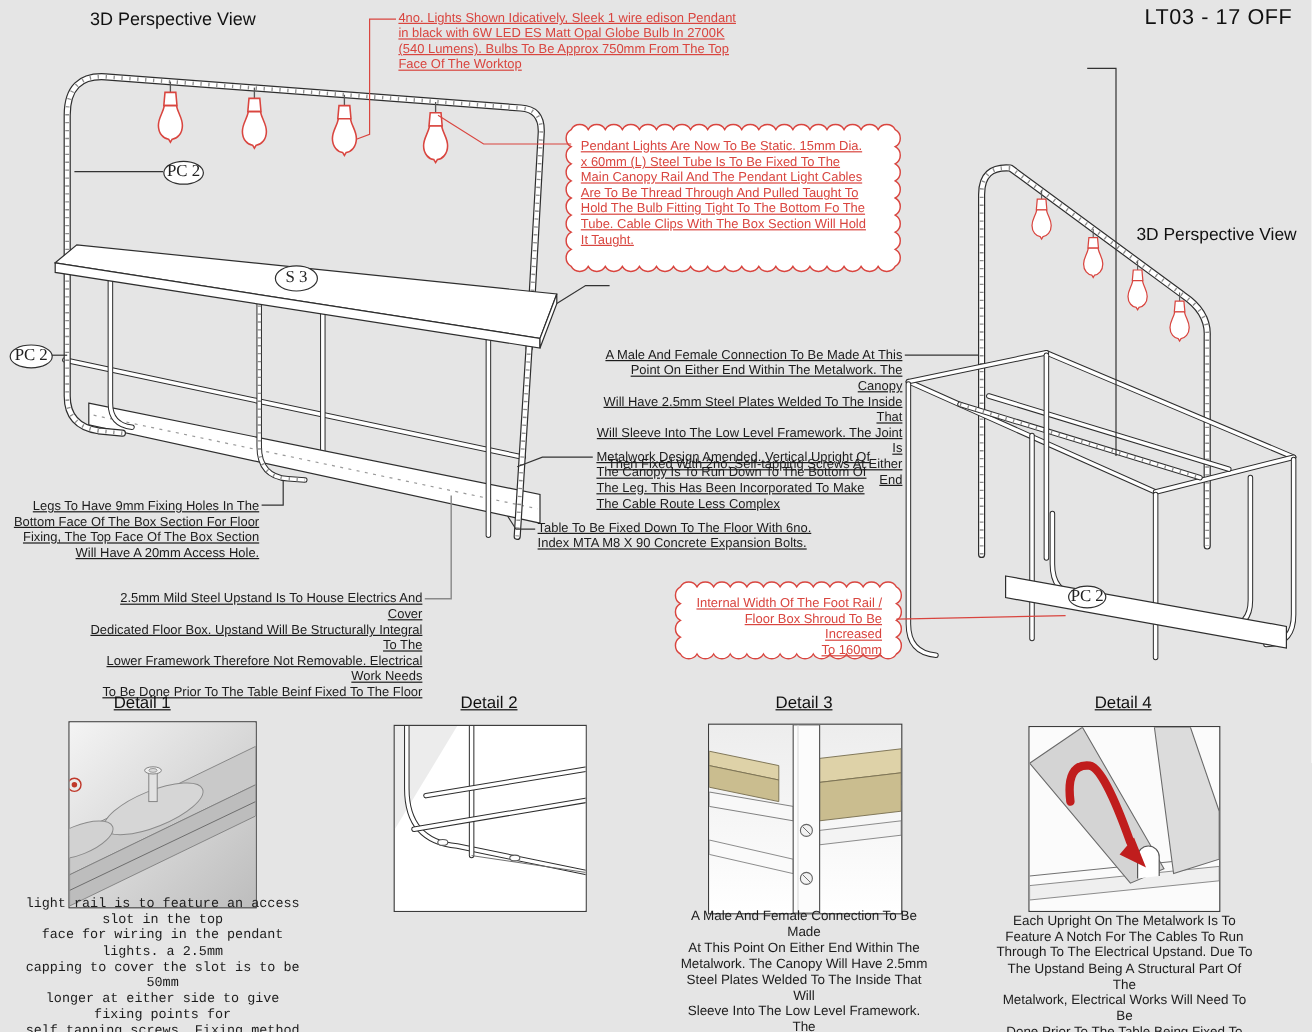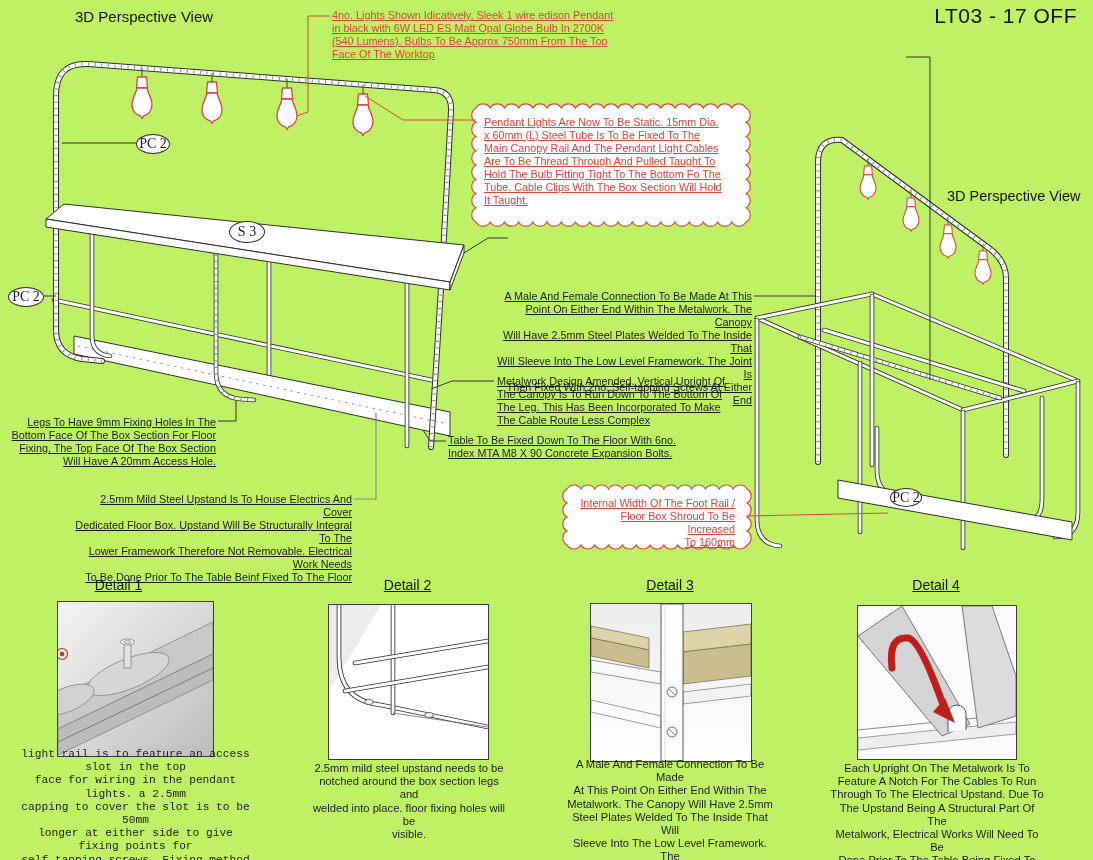--- a/index.html
+++ b/index.html
@@ -1,24 +1,24 @@
 <!DOCTYPE html>
 <html><head>
 <meta charset="utf-8">
 <style>
   html,body{margin:0;padding:0;background:#fff;}
-  #sheet{position:relative;width:1093px;height:860px;background:#bef264;overflow:hidden;
+  #sheet{position:relative;width:1093px;height:860px;background:#e5e5e5;overflow:hidden;
          font-family:"Liberation Sans", sans-serif;color:#1c1c1c;}
   svg{position:absolute;left:0;top:0;}
   .ann{position:absolute;white-space:pre-line;font-size:10.8px;line-height:13px;color:#1c1c1c;text-decoration:underline;}
   .red{color:#d9453f;}
   .ra{text-align:right;}
   .ca{text-align:center;}
   .vtitle{position:absolute;font-size:15px;color:#111;}
-  .sheet-title{position:absolute;font-size:21px;color:#111;letter-spacing:0.5px;margin-left:29px;}
+  .sheet-title{position:absolute;font-size:18px;color:#111;letter-spacing:0.5px;margin-left:29px;}
   .tag{position:absolute;border:1.2px solid #2f2f2f;border-radius:50%;background:#fff;
        display:flex;align-items:center;justify-content:center;font-size:14px;color:#222;font-family:Liberation Serif, serif;}
   .dtitle{position:absolute;text-align:center;font-size:14px;text-decoration:underline;color:#111;}
   .dcap{position:absolute;white-space:pre-line;text-align:center;font-size:11.2px;line-height:13.2px;color:#1c1c1c;}
   .dimg{position:absolute;border:1px solid #3c3c3c;background:#fff;}
   
   .tubeO{stroke:#2e2e2e;stroke-width:6;fill:none;stroke-linecap:round;stroke-linejoin:round;}
   .tubeI{stroke:#fff;stroke-width:4;fill:none;stroke-linecap:round;stroke-linejoin:round;}
   .thin.tubeO{stroke-width:4.6;}
   .thin.tubeI{stroke-width:2.9;}
@@ -273,24 +273,20 @@
     <polygon points="97,117 75,106 87,92" fill="#c01d1d"></polygon>
   </svg>
 
   <div class="dcap" style="left:18px;top:748px;width:235px;font-family:Liberation Mono, monospace;">light rail is to feature an access slot in the top
 face for wiring in the pendant lights. a 2.5mm
 capping to cover the slot is to be 50mm
 longer at either side to give fixing points for
 self tapping screws. Fixing method for the
 pendant lights is TBC, electrical contractor to
 confirm</div>
-  <div class="dcap" style="left:309px;top:762px;width:200px;">2.5mm mild steel upstand needs to be
-notched around the box section legs and
-welded into place. floor fixing holes will be
-visible.</div>
   <div class="dcap" style="left:565px;top:758px;width:210px;">A Male And Female Connection To Be Made
 At This Point On Either End Within The
 Metalwork. The Canopy Will Have 2.5mm
 Steel Plates Welded To The Inside That Will
 Sleeve Into The Low Level Framework. The
 Joint Is Then Fixed With 2no. Self-tapping
 Srcews At Either End</div>
   <div class="dcap" style="left:830px;top:762px;width:214px;">Each Upright On The Metalwork Is To
 Feature A Notch For The Cables To Run
 Through To The Electrical Upstand. Due To

